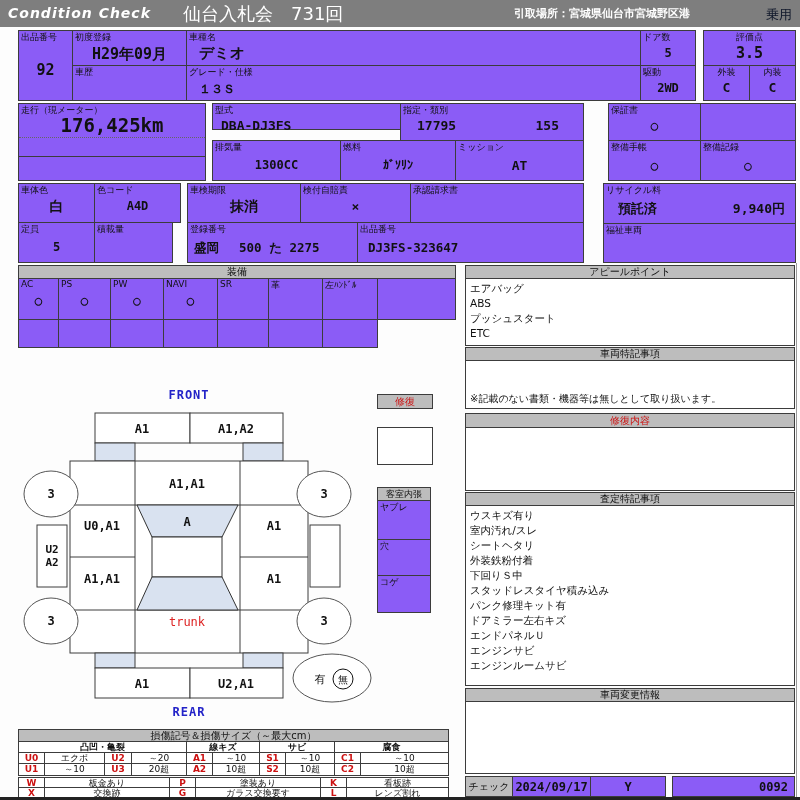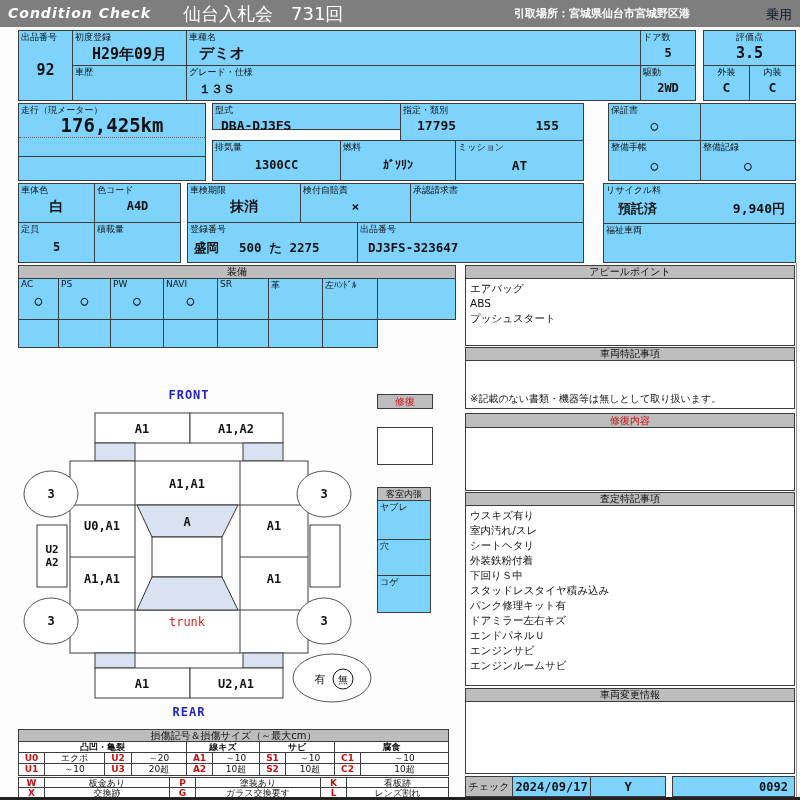--- a/index.html
+++ b/index.html
@@ -8,21 +8,21 @@
   #sheet { position:relative; width:800px; height:800px; background:#fdfdfd; overflow:hidden; }
 
   
   #topbar { position:absolute; left:0; top:0; width:800px; height:27px; background:#7e7e7e; color:#fff; }
   #topbar .brand { position:absolute; left:8px; top:5px; font-size:14px; font-weight:bold; font-style:italic; letter-spacing:1px; }
   #topbar .auction { position:absolute; left:183px; top:2px; font-size:18px; font-weight:normal; }
   #topbar .pickup { position:absolute; left:478px; top:6px; font-size:11px; font-weight:bold;margin-left:36px; }
   #topbar .vclass { position:absolute; right:8px; top:6px; font-size:13px; color:#0f172a; }
 
   
-  .c { position:absolute; border:1px solid #3c3c3c; background:#7dd3fc; }
+  .c { position:absolute; border:1px solid #3c3c3c; background:#8b5cf6; }
   .l { position:absolute; top:0; left:2px; font-size:9px; white-space:nowrap; color:#111; }
   .lc { left:0; right:0; text-align:center; }
   .v { position:absolute; left:0; right:0; text-align:center; font-weight:bold;
        font-family:"DejaVu Sans Mono","DejaVu Sans",monospace; font-size:13px; white-space:nowrap; }
   .vf { position:absolute; font-weight:bold; font-family:"DejaVu Sans Mono","DejaVu Sans",monospace;
         font-size:13px; white-space:nowrap; }
 
   
   .gh { position:absolute; background:#bdbdbd; border:1px solid #3c3c3c; text-align:center;
         font-size:10px; line-height:12px; overflow:hidden; white-space:nowrap; }
@@ -139,21 +139,21 @@
   <div class="v" style="top:14px;font-size:14px">白</div>
 </div>
 <div class="c" style="left:94px;top:183px;width:87px;height:40px">
   <div class="l">色コード</div>
   <div class="v" style="top:15px;font-size:12px">A4D</div>
 </div>
 <div class="c" style="left:18px;top:222px;width:77px;height:41px">
   <div class="l">定員</div>
   <div class="v" style="top:17px;font-size:12px">5</div>
 </div>
-<div class="c" style="left:94px;top:222px;width:87px;height:41px">
+<div class="c" style="left:94px;top:222px;width:79px;height:41px">
   <div class="l">積載量</div>
 </div>
 <div class="c" style="left:187px;top:183px;width:114px;height:40px">
   <div class="l">車検期限</div>
   <div class="v" style="top:14px;font-size:14px">抹消</div>
 </div>
 <div class="c" style="left:300px;top:183px;width:111px;height:40px">
   <div class="l">検付自賠責</div>
   <div class="v" style="top:15px">×</div>
 </div>
@@ -210,20 +210,21 @@
 <div class="c" style="left:163px;top:319px;width:55px;height:29px"></div>
 <div class="c" style="left:217px;top:319px;width:52px;height:29px"></div>
 <div class="c" style="left:268px;top:319px;width:55px;height:29px"></div>
 <div class="c" style="left:322px;top:319px;width:56px;height:29px"></div>
 
 <div class="gh" style="left:465px;top:265px;width:330px;height:14px">アピールポイント</div>
 <div class="bx list" style="left:465px;top:278px;width:330px;height:68px">
   <div>エアバッグ</div>
   <div>ABS</div>
   <div>プッシュスタート</div>
+  <div>ETC</div>
 </div>
 
 <div class="gh" style="left:465px;top:347px;width:330px;height:14px">車両特記事項</div>
 <div class="bx" style="left:465px;top:360px;width:330px;height:49px">
   <div style="position:absolute;bottom:2px;left:4px;font-size:10px;white-space:nowrap">※記載のない書類・機器等は無しとして取り扱います。</div>
 </div>
 
 <div class="gh red" style="left:465px;top:413px;width:330px;height:15px;line-height:14px">修復内容</div>
 <div class="bx" style="left:465px;top:427px;width:330px;height:64px"></div>
 

